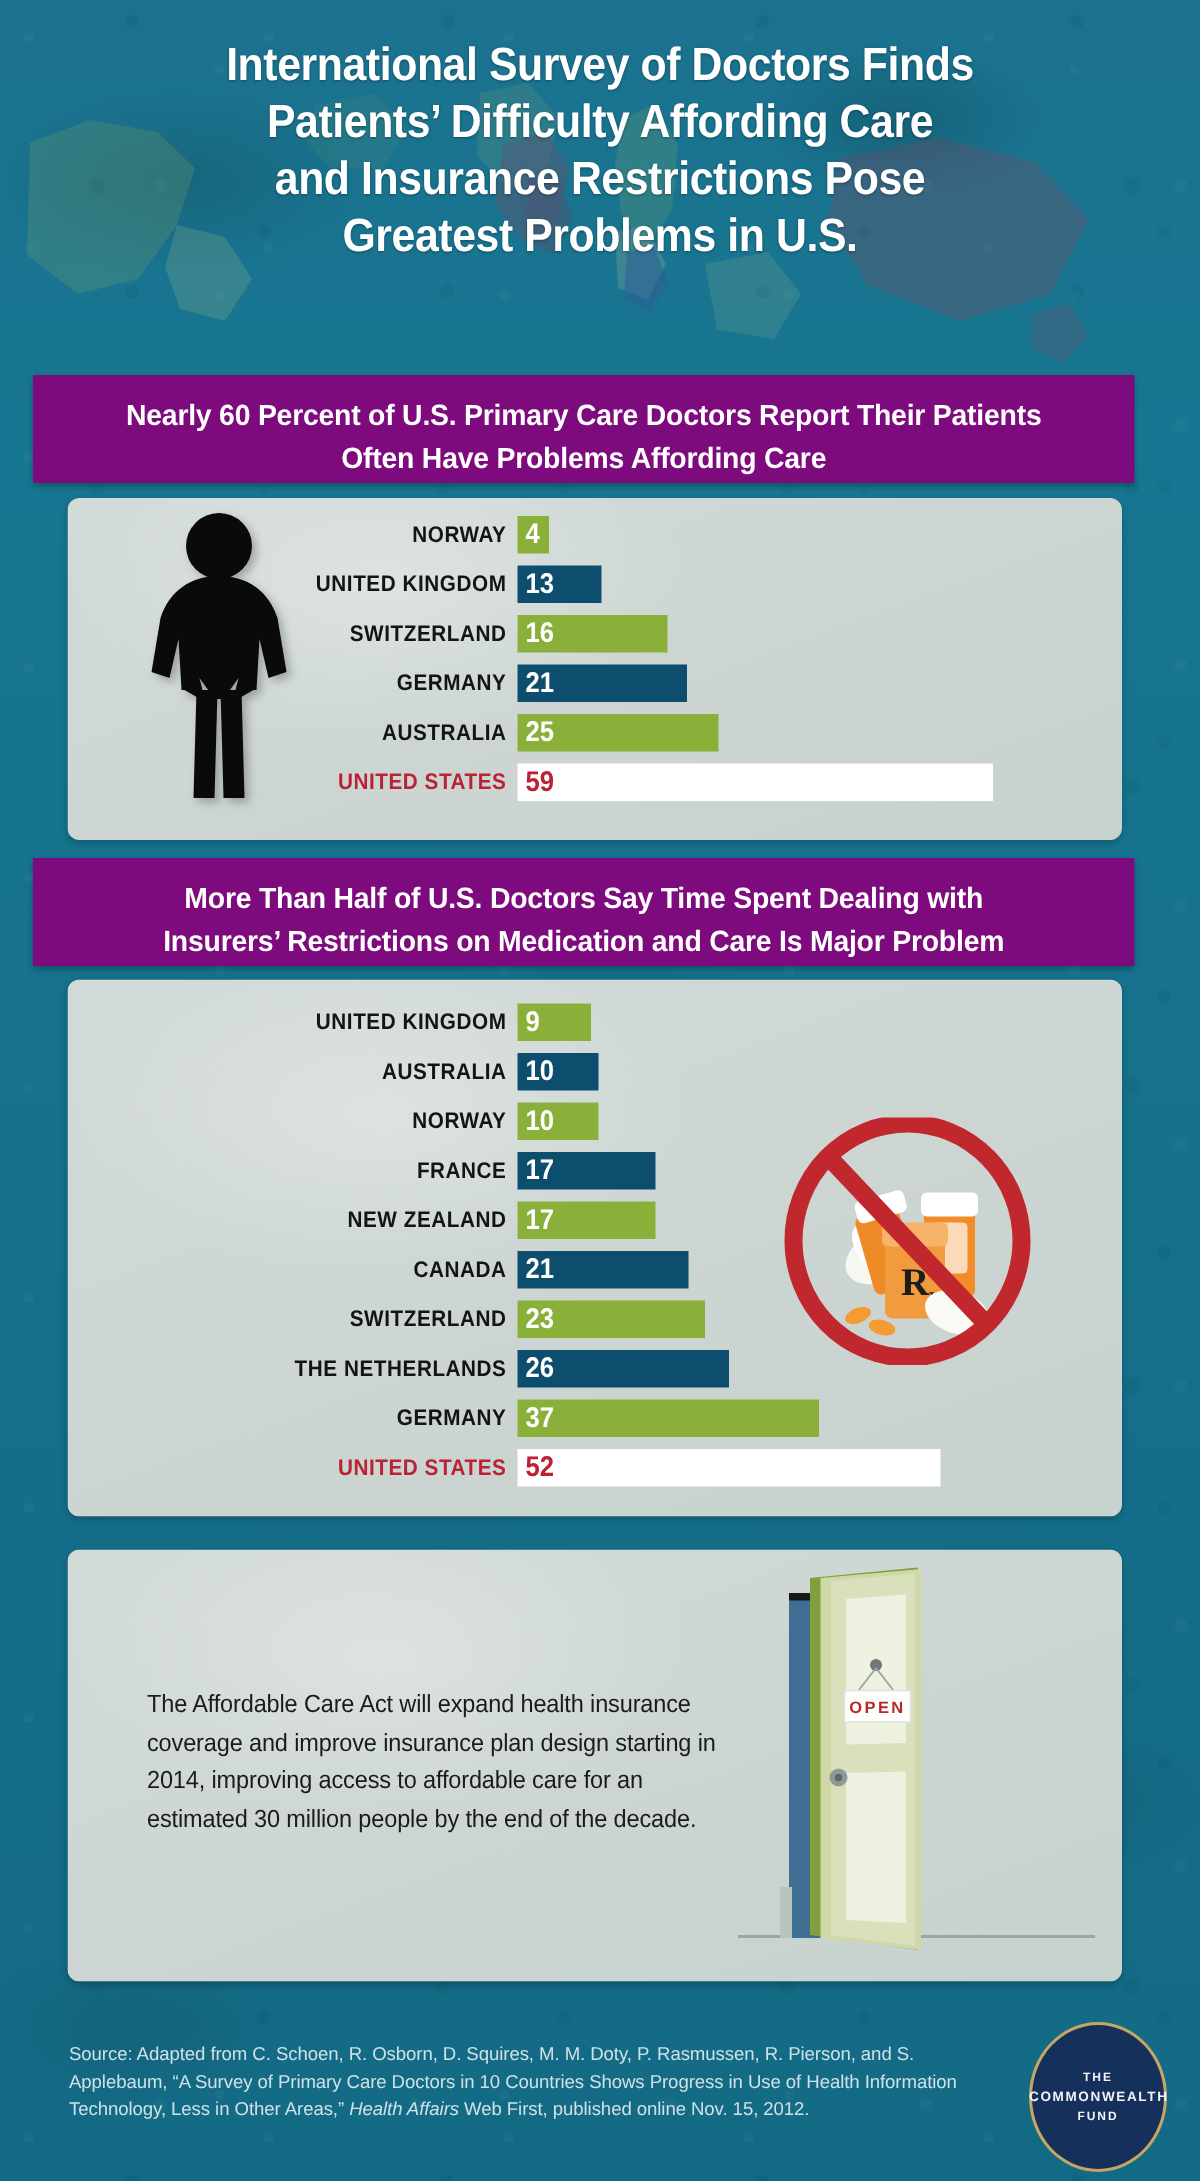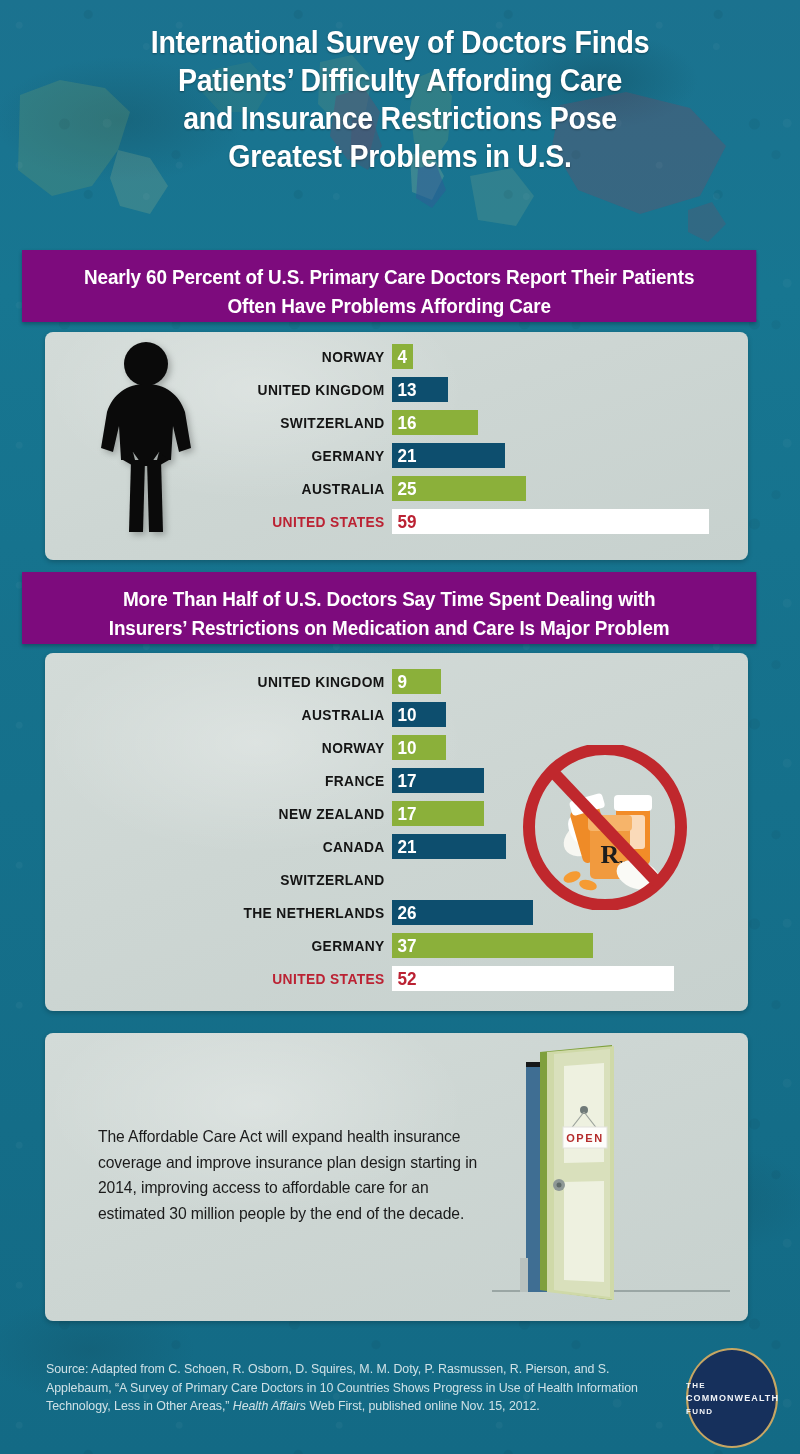--- a/index.html
+++ b/index.html
@@ -102,21 +102,20 @@
   
   .chart { position: absolute; }
   #chart-affording { left: 0px; top: 340px; width: 703px; }
   #chart-restrictions { left: 0px; top: 665px; width: 703px; }
 
   .bar-row {
     position: relative;
     height: 33px;
     display: flex;
     align-items: center;
-    padding-left: 47px;
   }
   .bar-label {
     width: 345px;
     text-align: right;
     padding-right: 8px;
     box-sizing: border-box;
     font-size: 15px;
     font-weight: bold;
     color: #141414;
     letter-spacing: .4px;
@@ -203,21 +202,21 @@
   .logo-oval {
     position: absolute; inset: 0;
     border-radius: 50%;
     background: #16305c;
     border: 2.5px solid #c6a663;
   }
   .logo-text {
     position: absolute;
     left: 0; right: 0; top: 50%;
     transform: translateY(-50%);
-    text-align: left;
+    text-align: center;
     color: #f2f4f8;
     font-size: 8px;
     font-weight: bold;
     letter-spacing: 1.3px;
     line-height: 13px;
   }
   .logo-text .big { font-size: 9px; letter-spacing: 1.1px; }
 </style>
 </head>
 <body>
@@ -280,21 +279,21 @@
       <div class="bar-label">UNITED KINGDOM</div>
       <div class="bar-track">
         <div class="bar bar-blue" style="width:56px">
           <span class="bar-value">13</span>
         </div>
       </div>
     </div>
     <div class="bar-row">
       <div class="bar-label">SWITZERLAND</div>
       <div class="bar-track">
-        <div class="bar bar-green" style="width:86px">
+        <div class="bar bar-green" style="width:100px">
           <span class="bar-value">16</span>
         </div>
       </div>
     </div>
     <div class="bar-row">
       <div class="bar-label">GERMANY</div>
       <div class="bar-track">
         <div class="bar bar-blue" style="width:113px">
           <span class="bar-value">21</span>
         </div>
@@ -390,20 +389,25 @@
     <div class="bar-row">
       <div class="bar-label">CANADA</div>
       <div class="bar-track">
         <div class="bar bar-blue" style="width:114px">
           <span class="bar-value">21</span>
         </div>
       </div>
     </div>
     <div class="bar-row">
       <div class="bar-label">SWITZERLAND</div>
+      <div class="bar-track">
+        <div class="bar bar-green" style="width:125px">
+          <span class="bar-value">23</span>
+        </div>
+      </div>
     </div>
     <div class="bar-row">
       <div class="bar-label">THE NETHERLANDS</div>
       <div class="bar-track">
         <div class="bar bar-blue" style="width:141px">
           <span class="bar-value">26</span>
         </div>
       </div>
     </div>
     <div class="bar-row">

